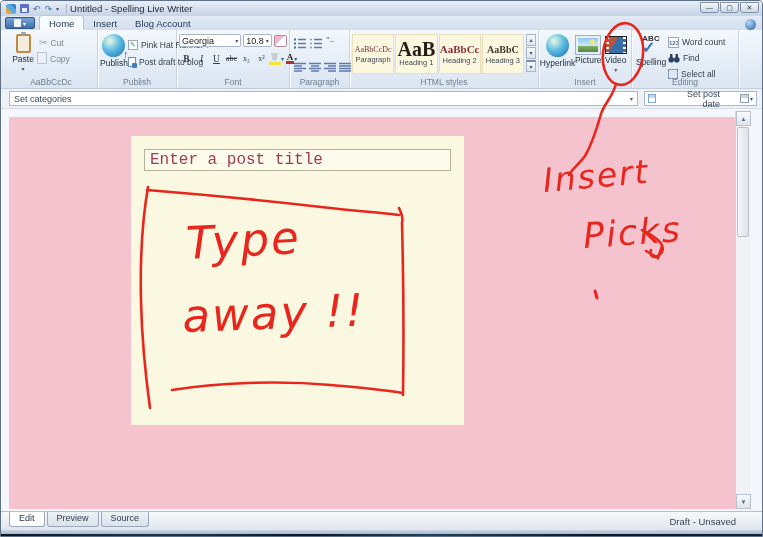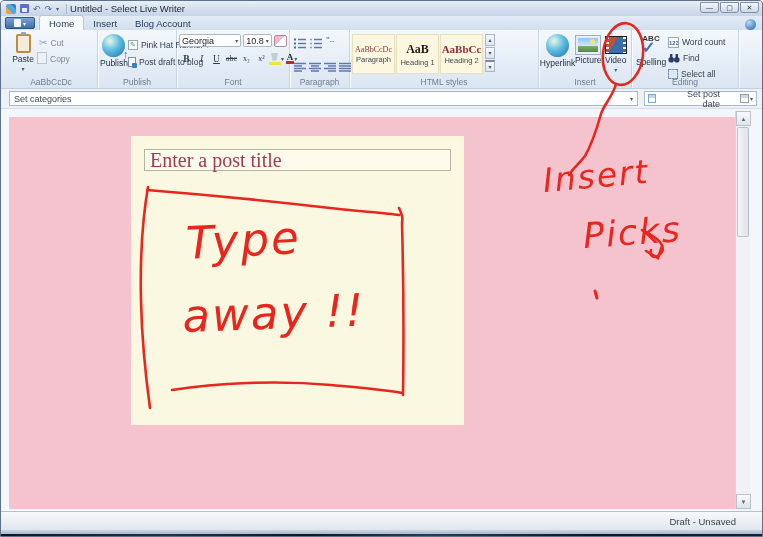--- a/index.html
+++ b/index.html
@@ -69,21 +69,21 @@
   .hl-icon { width:12px; height:12px; position:relative; }
   .hl-icon:before { content:""; position:absolute; left:2px; top:0; width:7px; height:8px; background:#c2cdd8; clip-path:polygon(0 0,100% 0,80% 100%,20% 100%); }
   .hl-icon:after { content:""; position:absolute; left:0; bottom:0; width:12px; height:3px; background:#f2e43a; }
   .fc-icon { font-size:9px; font-weight:bold; color:#222; line-height:8px; border-bottom:3px solid #b03030; padding:0 1px; }
 
   
   .stylecard { width:43px; height:40px; background:#fcf7df; border:1px solid #e8dfbd; margin-right:1px;
     display:flex; flex-direction:column; align-items:center; justify-content:center; overflow:hidden; }
   .stylecard .name { font-size:7.5px; color:#3f4854; margin-top:1px; }
   .s-par { font-size:8px; color:#7b3541; font-family:"Liberation Serif",serif; }
-  .s-h1 { font-size:12px; font-weight:bold; color:#241c15; font-family:"Liberation Serif",serif; line-height:16px; }
+  .s-h1 { font-size:20px; font-weight:bold; color:#241c15; font-family:"Liberation Serif",serif; line-height:16px; }
   .s-h2 { font-size:11px; font-weight:bold; color:#8c2f39; font-family:"Liberation Serif",serif; }
   .s-h3 { font-size:10px; font-weight:bold; color:#40392f; font-family:"Liberation Serif",serif; }
   .scrollcol { display:flex; flex-direction:column; gap:1px; margin-left:1px; }
   .sc-btn { width:10px; height:12px; border:1px solid #a9b7c9; background:linear-gradient(#f6f9fc,#dde5ee);
     font-size:6px; color:#4a5a6d; text-align:center; line-height:11px; }
 
   
   .pic-icon { width:24px; height:18px; border:2px solid #e8edf3; outline:1px solid #9fb0c2;
     background:
       radial-gradient(circle at 72% 28%, #f8e27a 0 2px, rgba(0,0,0,0) 3px),
@@ -107,21 +107,21 @@
     display:flex; align-items:center; gap:20px; padding:0 3px; font-size:9px; color:#3c4b5c; }
   .cal-chk { width:9px; height:9px; border:1px solid #7ba7d7; background:linear-gradient(180deg,#bcd7f0 0 3px,#fff 3px); }
   .datepick { margin-left:auto; display:flex; align-items:center; gap:1px; }
   .cal-ico { width:9px; height:9px; border:1px solid #8fa0b4; background:linear-gradient(180deg,#c9d6e4 0 3px,#fff 3px); }
 
   
   .canvas { position:absolute; left:0; top:108px; width:763px; height:402px; background:#f3f6fa; }
   .pink { position:absolute; left:8px; top:8px; width:733px; height:392px; background:#f5c3cd; }
   .cream { position:absolute; left:122px; top:19px; width:333px; height:289px; background:#fbf8e2; }
   .title-input { position:absolute; left:13px; top:13px; width:307px; height:22px; background:#fdfbec; border:1px solid #b8b49a;
-    font-family:Liberation Serif, serif; font-size:20px; color:#a33b50; padding:1px 5px; line-height:19px; }
+    font-family:Liberation Mono, monospace; font-size:16px; color:#a33b50; padding:1px 5px; line-height:19px; }
   .scrollbar { position:absolute; left:734px; top:2px; width:15px; height:398px; background:#f0f2f5; border-left:1px solid #d2d8df; }
   .sb-btn { width:15px; height:15px; border:1px solid #b9c2cc; background:linear-gradient(#f8fafc,#dfe5ec);
     font-size:6px; color:#5a6572; text-align:center; line-height:14px; }
   .sb-down { position:absolute; bottom:0; }
   .sb-thumb { position:absolute; left:1px; top:16px; width:12px; height:110px; border:1px solid #b9c2cc; border-radius:2px;
     background:linear-gradient(90deg,#f2f5f8,#dde3ea); }
 
   
   .statusbar { position:absolute; left:0; top:510px; width:763px; height:19px;
     background:linear-gradient(180deg,#f7f9fb,#dfe6ee); border-top:1px solid #b5c0cd; }
@@ -150,21 +150,21 @@
 
   <div class="titlebar">
     <div class="qat">
       <span class="logo-chip"></span>
       <span class="floppy"></span>
       <span class="qat-btn">↶</span>
       <span class="qat-btn">↷</span>
       <span class="qat-btn" style="font-size:6px;color:#4a5a6d">▾</span>
       <span class="qat-sep"></span>
     </div>
-    <span class="title-text">Untitled - Select Live Writer</span>
+    <span class="title-text">Untitled - Spelling Live Writer</span>
     <div class="win-controls">
       <div class="wc">—</div>
       <div class="wc">▢</div>
       <div class="wc">✕</div>
     </div>
   </div>
 
   <div class="tabrow">
     <div class="appmenu">
       <span class="doc"></span>
@@ -289,20 +289,24 @@
           <span class="name">Paragraph</span>
         </div>
         <div class="stylecard">
           <span class="s-h1">AaB</span>
           <span class="name">Heading 1</span>
         </div>
         <div class="stylecard">
           <span class="s-h2">AaBbCc</span>
           <span class="name">Heading 2</span>
         </div>
+        <div class="stylecard">
+          <span class="s-h3">AaBbC</span>
+          <span class="name">Heading 3</span>
+        </div>
         <div class="scrollcol">
           <div class="sc-btn">▴</div>
           <div class="sc-btn">▾</div>
           <div class="sc-btn" style="border-top:2px solid #7a8aa0">▾</div>
         </div>
       </div>
       <div class="grp-label">HTML styles</div>
     </div>
 
     <div class="grp" style="width:93px">
@@ -379,20 +383,25 @@
       </div>
     </div>
     <div class="scrollbar">
       <div class="sb-btn">▲</div>
       <div class="sb-thumb"></div>
       <div class="sb-btn sb-down">▼</div>
     </div>
   </div>
 
   <div class="statusbar">
+    <div class="btabs">
+      <div class="btab active">Edit</div>
+      <div class="btab">Preview</div>
+      <div class="btab">Source</div>
+    </div>
     <div class="draft-status">Draft - Unsaved</div>
   </div>
 
   <div class="bottomframe"></div>
   <div class="darkstrip"></div>
 
 
   <svg class="overlay" viewBox="0 0 763 537">
     <g fill="none" stroke="#e8261d" stroke-width="2.6" stroke-linecap="round">
       <ellipse cx="622" cy="53" rx="20" ry="31" transform="rotate(7 622 53)"></ellipse>

